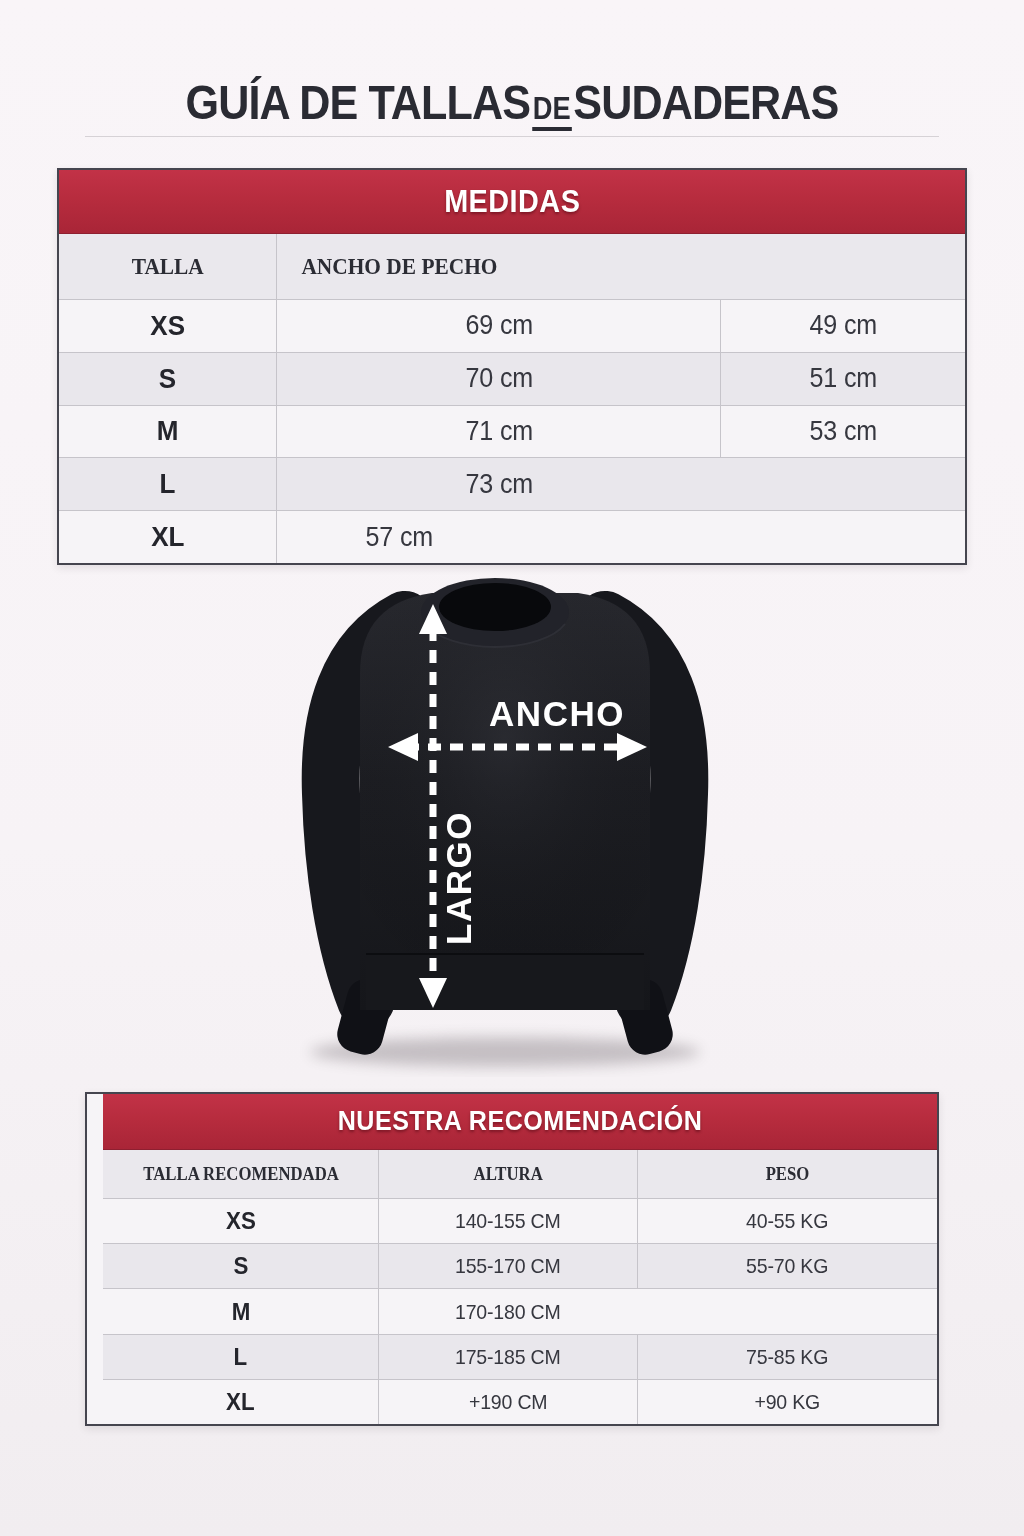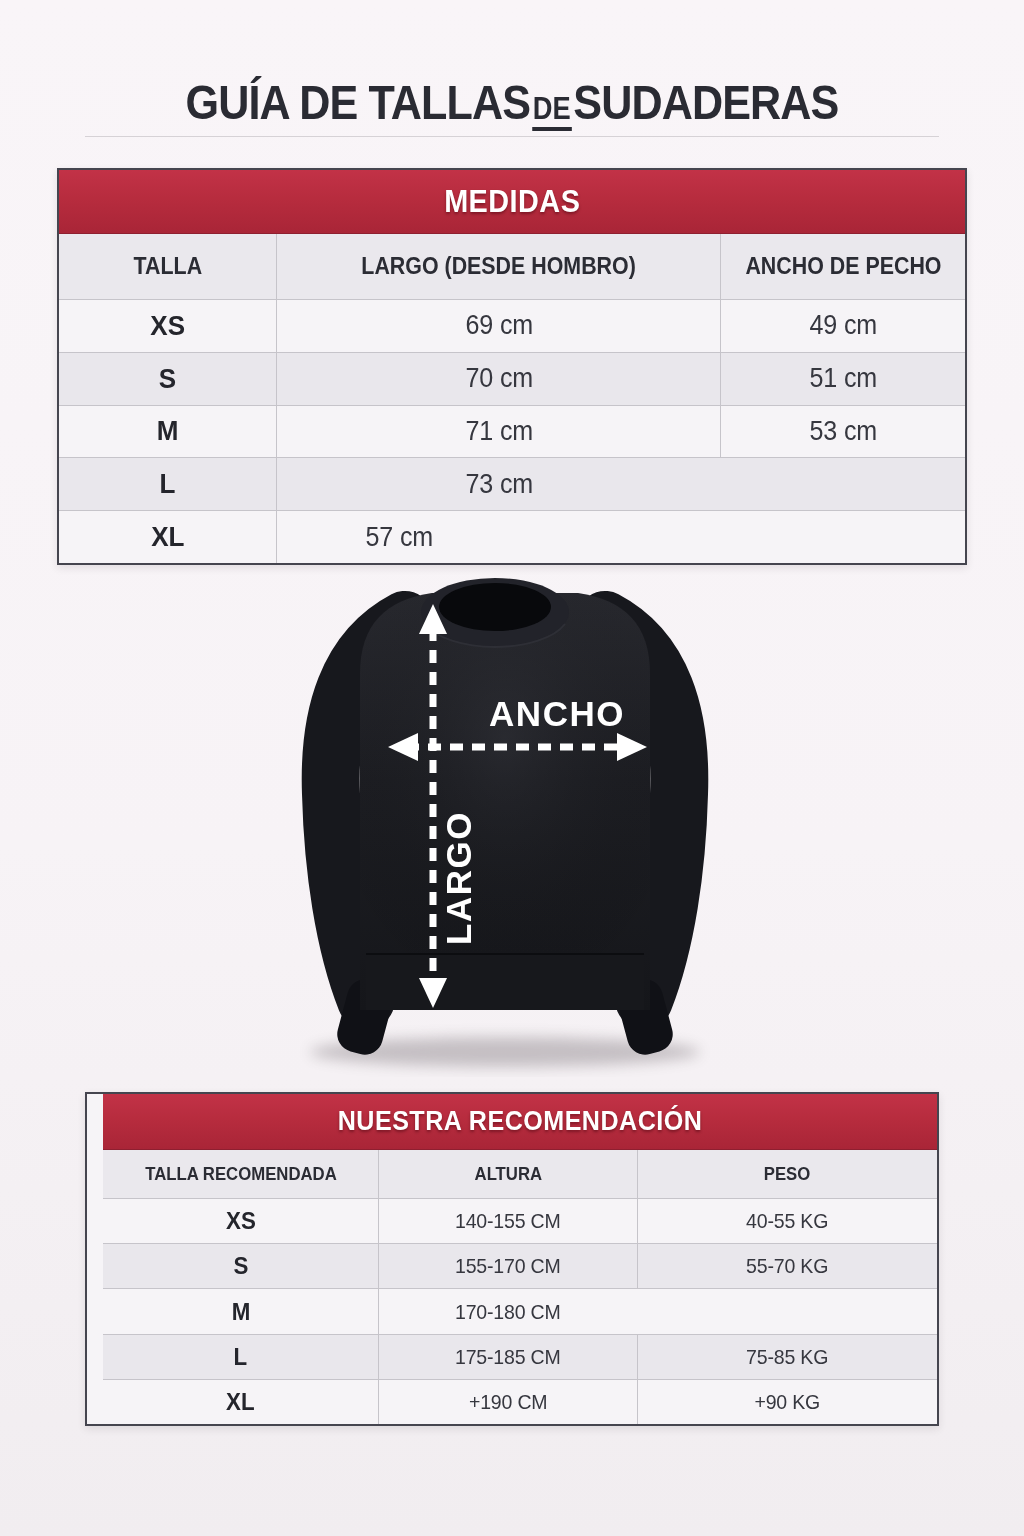--- a/index.html
+++ b/index.html
@@ -56,21 +56,21 @@
   }
   .thead,.trow{display:flex;width:100%;}
   .thead{background:var(--head-row);font-weight:700;}
   .cell{
     display:flex;align-items:center;justify-content:center;
     border-left:1px solid var(--grid);
     height:100%;
   }
   .cell:first-child{border-left:none;}
   .trow{border-top:1px solid var(--grid);align-items:center;}
-  .thead{border-top:none;}
+  .thead{border-top:none;font-family:Liberation Serif, serif;}
   .tbody{display:flex;flex-direction:column;flex:1;}
   .tbody .trow{flex:1;}
   .trow.plain{background:var(--row-plain);}
   .trow.shade{background:var(--row-shade);}
   .size-txt{font-weight:700;color:#24252c;}
   .val-txt{font-weight:400;color:var(--val);letter-spacing:-.2px;}
 
   
   .t1{left:57px;top:168px;width:910px;height:397px;}
   .t1 .red-head{height:64px;font-size:31px;}
@@ -105,23 +105,20 @@
 <h1 class="title"><span>GUÍA DE TALLAS</span><span class="de">DE</span><span>SUDADERAS</span></h1>
 <div class="title-rule"></div>
 
 <div class="tablebox t1">
   <div class="red-head">
     <span class="cond">MEDIDAS</span>
   </div>
   <div class="thead">
     <div class="cell c1">
         <span class="cond">TALLA</span>
-      </div>
-    <div class="cell c2">
-        <span class="cond">LARGO (DESDE HOMBRO)</span>
       </div>
     <div class="cell c3">
         <span class="cond">ANCHO DE PECHO</span>
       </div>
   </div>
   <div class="tbody">
       <div class="trow plain">
         <div class="cell c1">
           <span class="cond size-txt">XS</span>
         </div>

